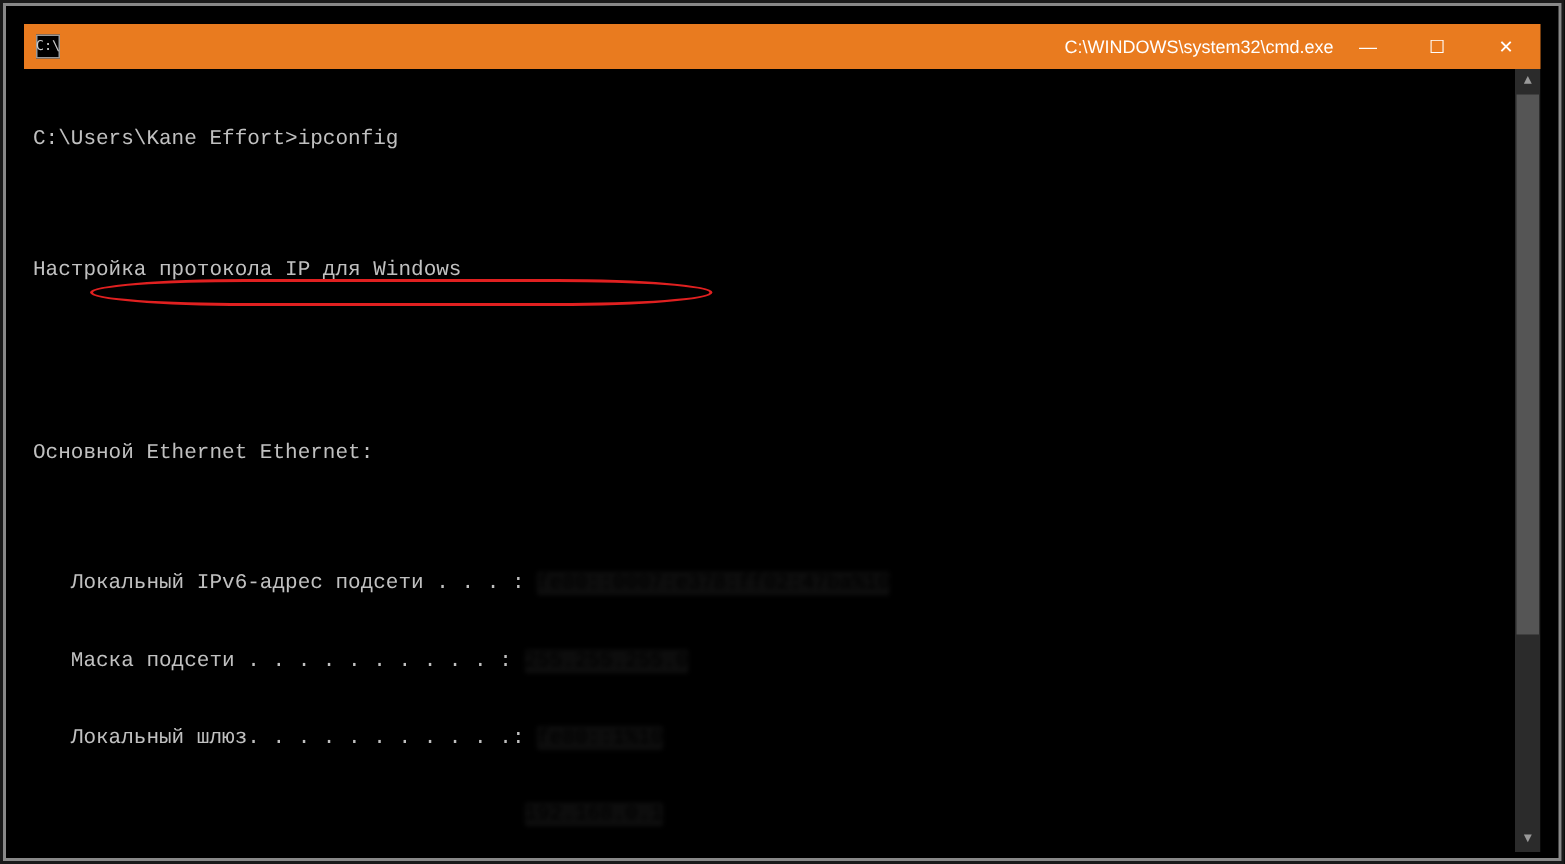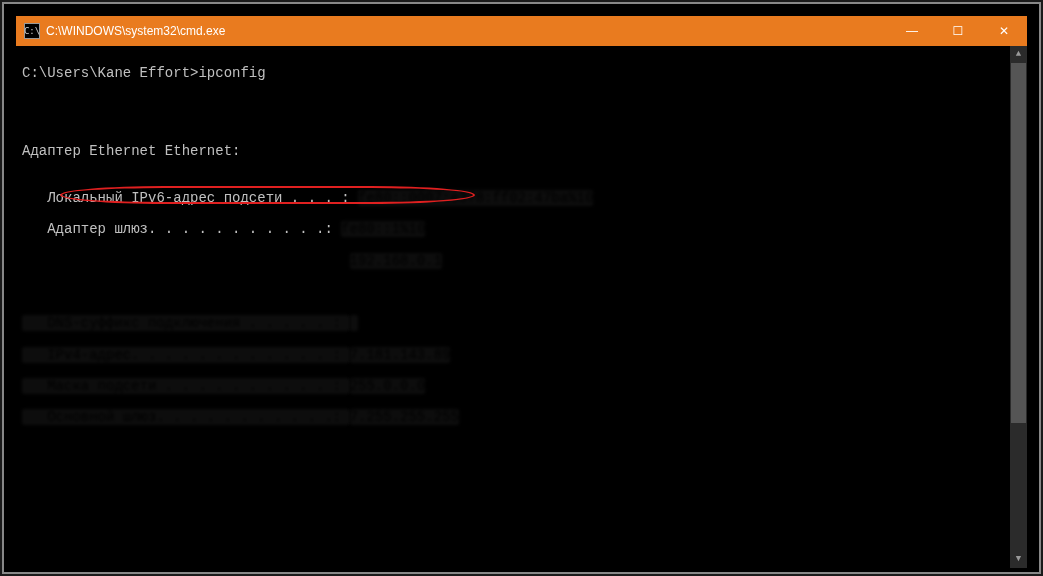--- a/index.html
+++ b/index.html
@@ -49,20 +49,21 @@
     margin-right: 6px;
     display: inline-flex;
     align-items: center;
     justify-content: center;
     font-size: 9px;
     color: #ccc;
     font-family: Consolas, monospace;
   }
   .titlebar .title-text {
     flex: 1;
+    text-align: right;
   }
   .win-controls {
     display: flex;
     height: 100%;
   }
   .win-btn {
     width: 46px;
     height: 100%;
     display: flex;
     align-items: center;
@@ -122,47 +123,49 @@
     border: 2px solid #e02020;
     border-radius: 50% / 100%;
     height: 18px;
     pointer-events: none;
   }
   .hl1 {
     top: 140px;
     left: 44px;
     width: 415px;
   }
-  .term-line { display: block; }
+  .term-line { display: block; margin-top: 20px; }
 </style>
 </head>
 <body>
 
 <div class="outer-border">
   <div class="window">
 
     <div class="titlebar">
       <span class="app-icon">C:\</span>
       <span class="title-text">C:\WINDOWS\system32\cmd.exe</span>
       <div class="win-controls">
         <div class="win-btn">—</div>
         <div class="win-btn">☐</div>
         <div class="win-btn">✕</div>
       </div>
     </div>
 
     <div class="terminal-body">
 <span class="term-line">C:\Users\Kane Effort&gt;ipconfig</span>
 <span class="term-line"></span>
+<span class="term-line">Настройка протокола IP для Windows</span>
 <span class="term-line"></span>
 <span class="term-line"></span>
-<span class="term-line">Адаптер Ethernet Ethernet:</span>
+<span class="term-line">Основной Ethernet Ethernet:</span>
 <span class="term-line"></span>
 <span class="term-line"><span>   Локальный IPv6-адрес подсети . . . : </span><span class="blurred">fe80::0007:e378:ff02:47ba%10</span></span>
-<span class="term-line"><span>   Адаптер шлюз. . . . . . . . . . .: </span><span class="blurred">fe80::1%10</span></span>
+<span class="term-line"><span>   Маска подсети . . . . . . . . . . : </span><span class="blurred">255.255.255.0</span></span>
+<span class="term-line"><span>   Локальный шлюз. . . . . . . . . . .: </span><span class="blurred">fe80::1%10</span></span>
 <span class="term-line"><span>                                       </span><span class="blurred">192.168.0.1</span></span>
 <span class="term-line"></span>
 <span class="term-line"></span>
 <span class="term-line"><span class="blurred">   DNS-суффикс подключения . . . . . : </span><span class="blurred"> </span></span>
 <span class="term-line"><span class="blurred">   IPv4-адрес. . . . . . . . . . . . : </span><span class="blurred">7.181.143.89</span></span>
 <span class="term-line"><span class="blurred">   Маска подсети . . . . . . . . . . : </span><span class="blurred">255.0.0.0</span></span>
 <span class="term-line"><span class="blurred">   Основной шлюз. . . . . . . . . . .: </span><span class="blurred">7.255.255.255</span></span>
 <span class="term-line"></span>
 
 <span class="term-line"></span>

